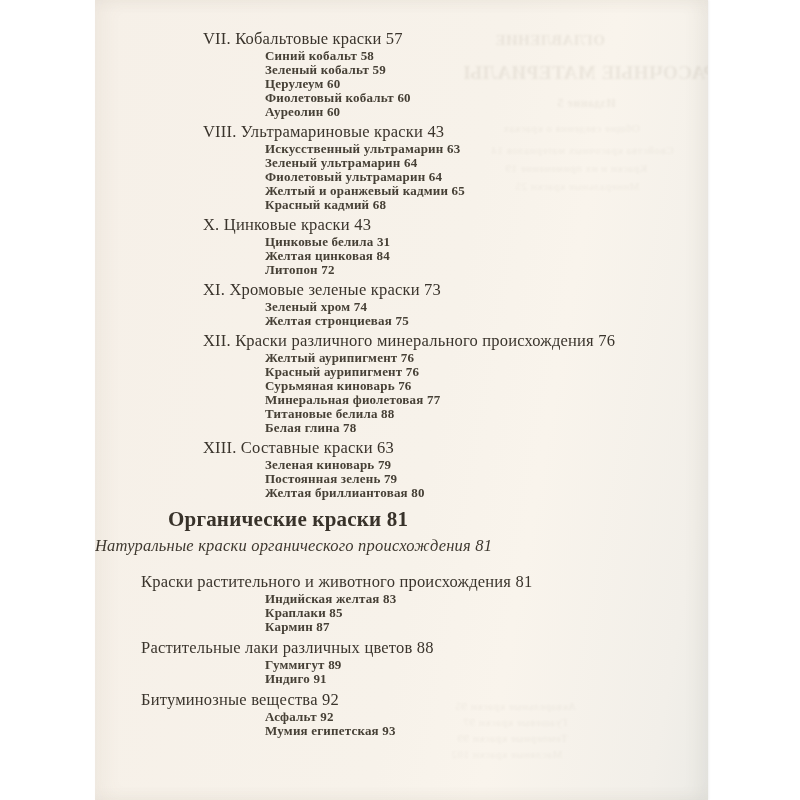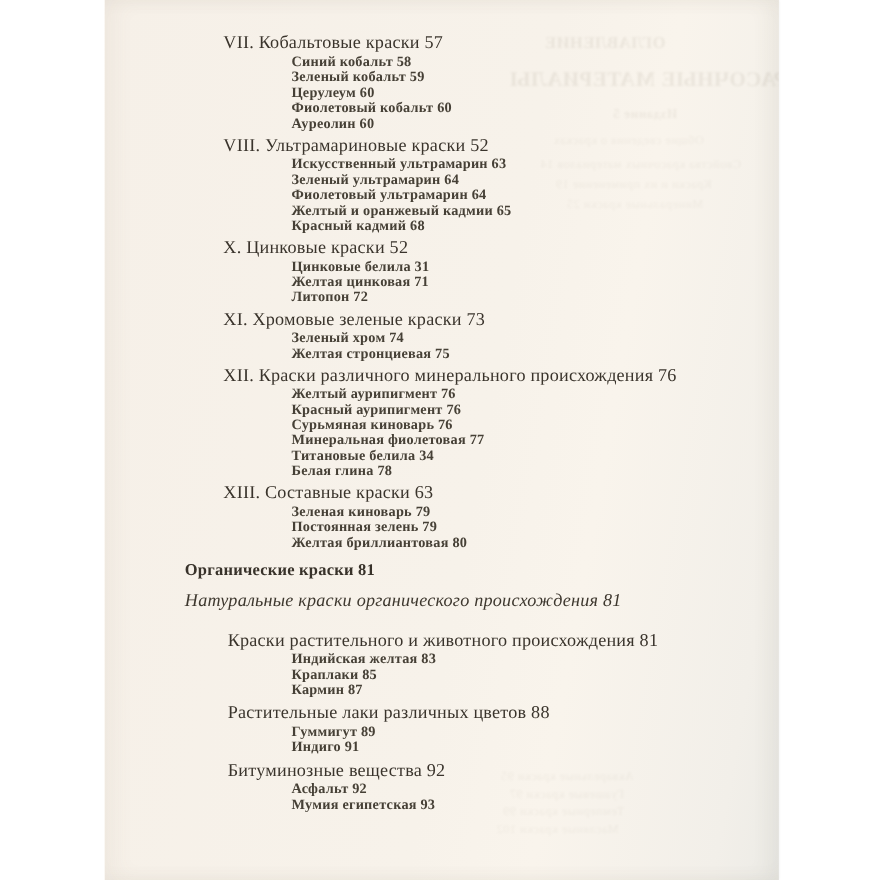--- a/index.html
+++ b/index.html
@@ -61,44 +61,43 @@
     letter-spacing: 0.2px;
   }
   .lvl-chapter {
     padding-left: 108px;
     font-size: 16.5px;
     line-height: 20px;
     margin-top: 3px;
     color: #3a342c;
   }
   .lvl-section {
-    padding-left: 112px;
+    padding-left: 46px;
     font-size: 16.5px;
     line-height: 20px;
     margin-top: 4px;
     color: #3a342c;
   }
   .lvl-item {
     padding-left: 170px;
     font-size: 13px;
     line-height: 14px;
     font-weight: 700;
     color: #464036;
   }
   .lvl-part {
     padding-left: 73px;
-    font-size: 15px;
+    font-size: 21px;
     line-height: 21px;
     font-weight: 700;
     margin-top: 9px;
     margin-bottom: 2px;
     color: #38322a;
   }
   .lvl-italic {
-    padding-left: 73px;
     font-size: 16.5px;
     line-height: 20px;
     font-style: italic;
     margin-top: 6px;
     margin-bottom: 16px;
     color: #3e382f;
   }
 </style>
 </head>
 <body>
@@ -131,45 +130,45 @@
         <div class="toc-row lvl-item">
     <span class="toc-text">Церулеум 60</span>
   </div>
         <div class="toc-row lvl-item">
     <span class="toc-text">Фиолетовый кобальт 60</span>
   </div>
         <div class="toc-row lvl-item">
     <span class="toc-text">Ауреолин 60</span>
   </div>
         <div class="toc-row lvl-chapter">
-    <span class="toc-text">VIII. Ультрамариновые краски 52</span>
+    <span class="toc-text">VIII. Ультрамариновые краски 43</span>
   </div>
         <div class="toc-row lvl-item">
     <span class="toc-text">Искусственный ультрамарин 63</span>
   </div>
         <div class="toc-row lvl-item">
     <span class="toc-text">Зеленый ультрамарин 64</span>
   </div>
         <div class="toc-row lvl-item">
     <span class="toc-text">Фиолетовый ультрамарин 64</span>
   </div>
         <div class="toc-row lvl-item">
     <span class="toc-text">Желтый и оранжевый кадмии 65</span>
   </div>
         <div class="toc-row lvl-item">
     <span class="toc-text">Красный кадмий 68</span>
   </div>
         <div class="toc-row lvl-chapter">
-    <span class="toc-text">X. Цинковые краски 52</span>
+    <span class="toc-text">X. Цинковые краски 43</span>
   </div>
         <div class="toc-row lvl-item">
     <span class="toc-text">Цинковые белила 31</span>
   </div>
         <div class="toc-row lvl-item">
-    <span class="toc-text">Желтая цинковая 71</span>
+    <span class="toc-text">Желтая цинковая 84</span>
   </div>
         <div class="toc-row lvl-item">
     <span class="toc-text">Литопон 72</span>
   </div>
         <div class="toc-row lvl-chapter">
     <span class="toc-text">XI. Хромовые зеленые краски 73</span>
   </div>
         <div class="toc-row lvl-item">
     <span class="toc-text">Зеленый хром 74</span>
   </div>
@@ -185,21 +184,21 @@
         <div class="toc-row lvl-item">
     <span class="toc-text">Красный аурипигмент 76</span>
   </div>
         <div class="toc-row lvl-item">
     <span class="toc-text">Сурьмяная киноварь 76</span>
   </div>
         <div class="toc-row lvl-item">
     <span class="toc-text">Минеральная фиолетовая 77</span>
   </div>
         <div class="toc-row lvl-item">
-    <span class="toc-text">Титановые белила 34</span>
+    <span class="toc-text">Титановые белила 88</span>
   </div>
         <div class="toc-row lvl-item">
     <span class="toc-text">Белая глина 78</span>
   </div>
         <div class="toc-row lvl-chapter">
     <span class="toc-text">XIII. Составные краски 63</span>
   </div>
         <div class="toc-row lvl-item">
     <span class="toc-text">Зеленая киноварь 79</span>
   </div>

